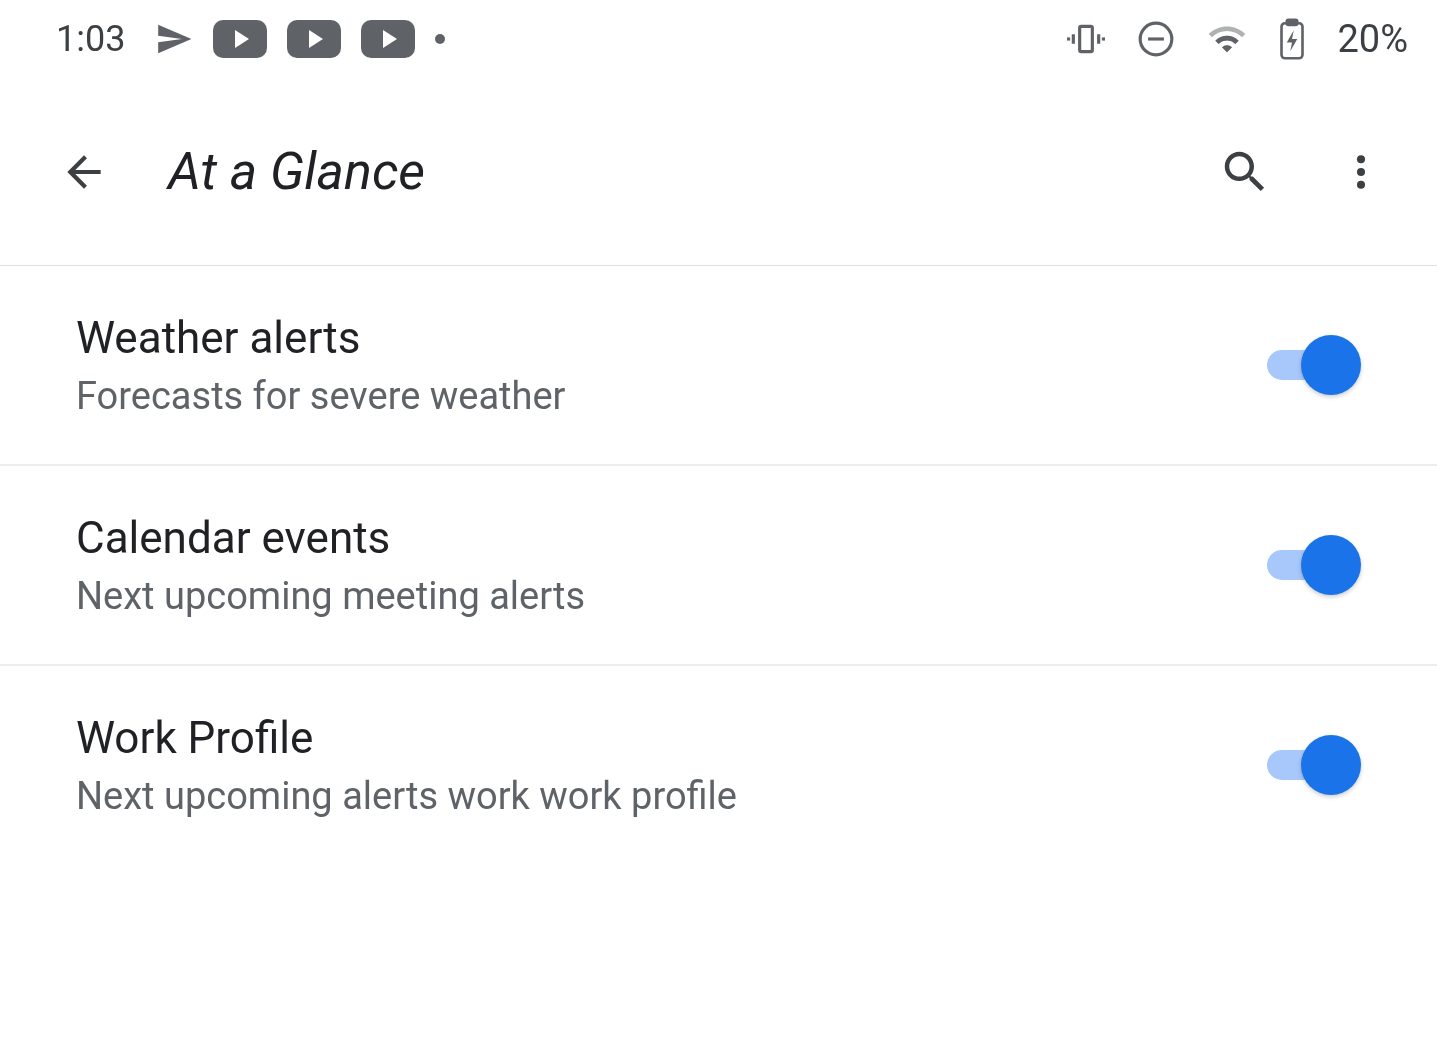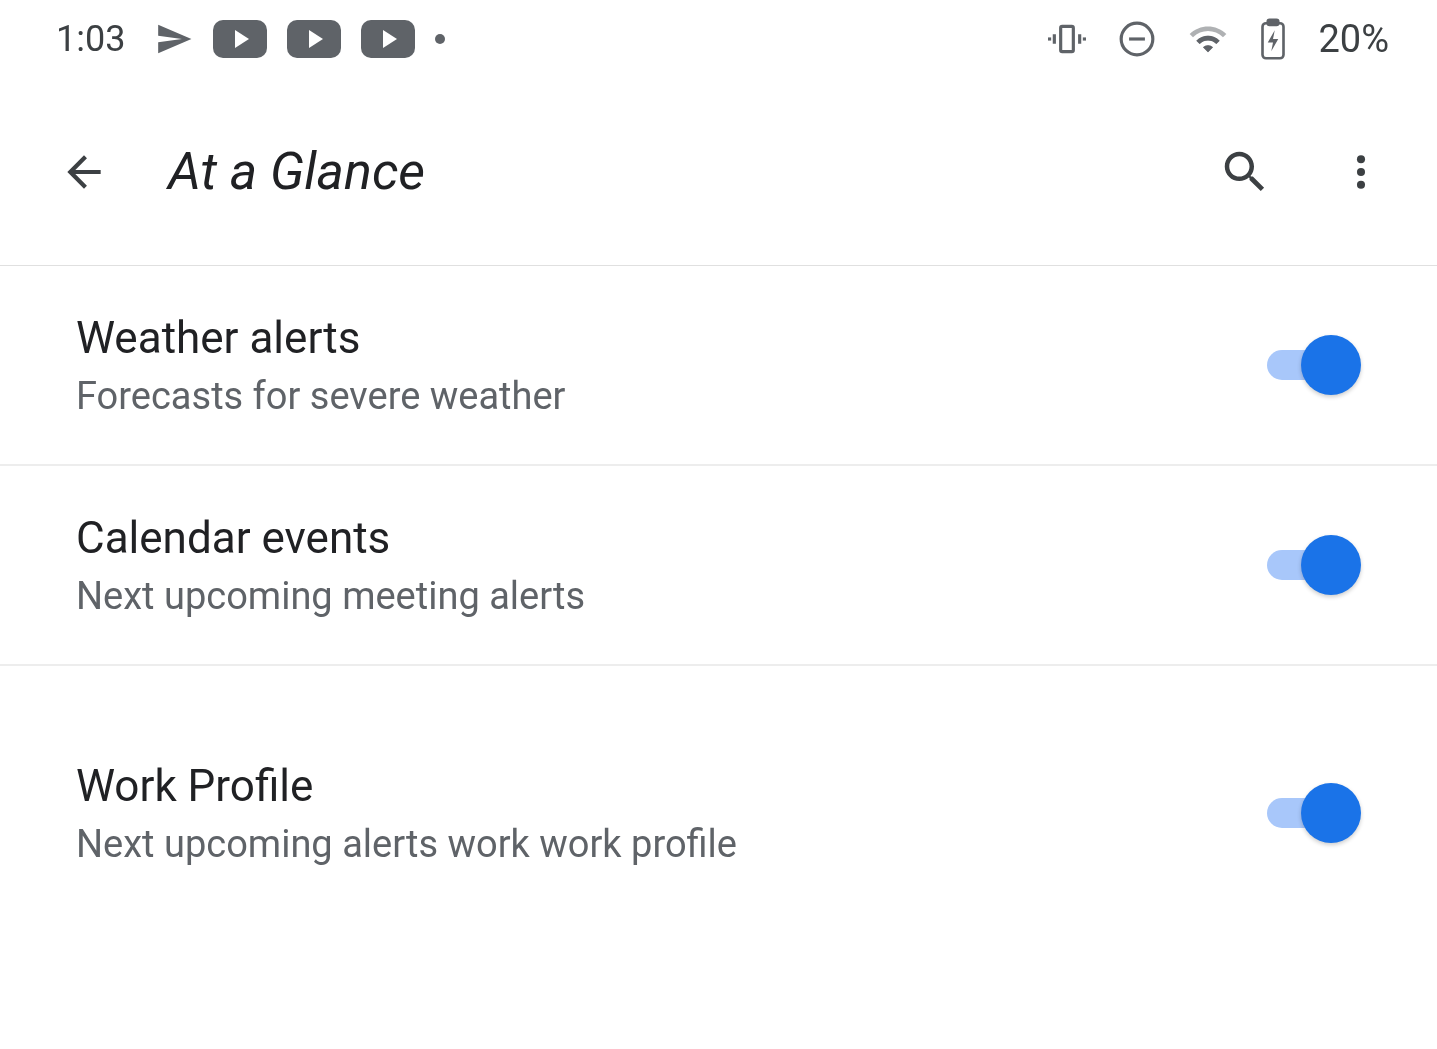--- a/index.html
+++ b/index.html
@@ -13,21 +13,21 @@
       width: 1437px;
       height: 1049px;
       overflow: hidden;
       color: #202124;
     }
     
     
     .status-bar {
       display: flex;
       align-items: center;
-      padding: 12px 48px 12px 56px;
+      padding: 12px 29px 12px 56px;
       height: 78px;
       font-size: 36px;
       color: #5f6368;
     }
     .status-left {
       display: flex;
       align-items: center;
       gap: 20px;
     }
     .status-right {
@@ -111,21 +111,20 @@
     }
     .setting-item {
       display: flex;
       align-items: center;
       padding: 46px 76px 46px 76px;
       border-bottom: 2px solid #ededed;
       cursor: pointer;
     }
     .setting-item:last-child {
       border-bottom: none;
-      margin-top: 48px;
     }
     .setting-text {
       flex: 1;
     }
     .setting-title {
       font-size: 44px;
       font-weight: 400;
       color: #202124;
       margin-bottom: 10px;
     }

